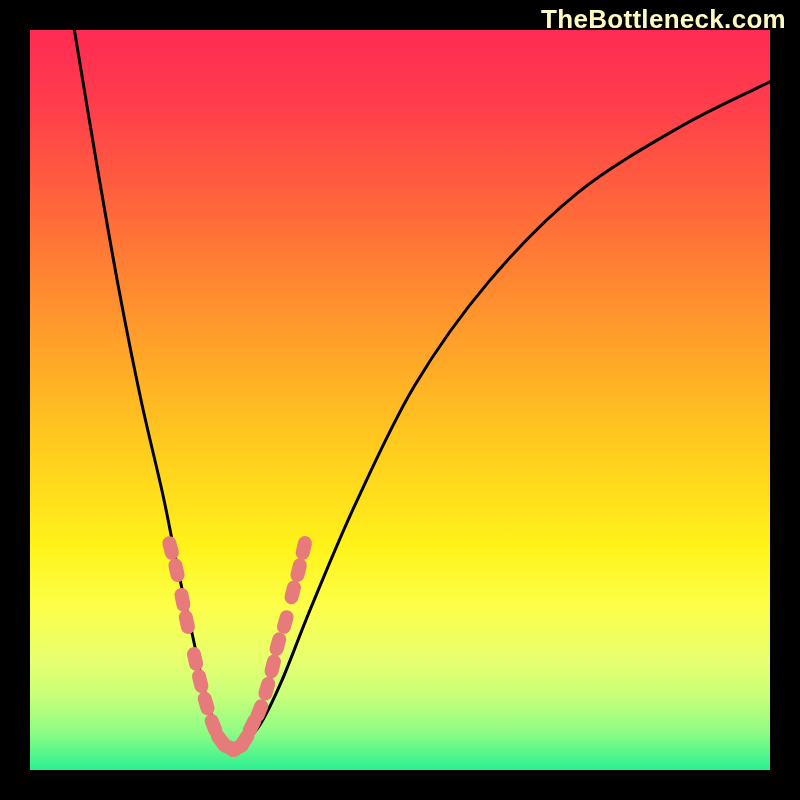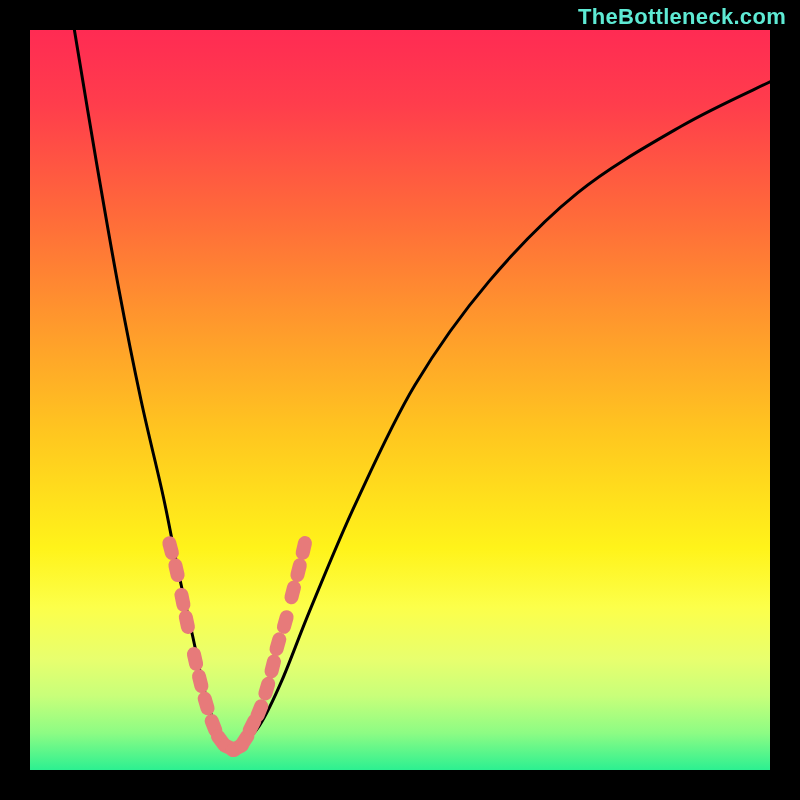--- a/index.html
+++ b/index.html
@@ -14,23 +14,23 @@
     position: relative;
     width: 800px;
     height: 800px;
     background: #000;
   }
   .watermark {
     position: absolute;
     top: 4px;
     right: 14px;
     font-family: Arial, Helvetica, sans-serif;
-    font-size: 22px;
+    font-size: 26px;
     font-weight: bold;
-    color: #5eead4;
+    color: #fef9c3;
     letter-spacing: 0.3px;
     z-index: 20;
     user-select: none;
   }
   .plot-area {
     position: absolute;
     left: 30px;
     top: 30px;
     width: 740px;
     height: 740px;

